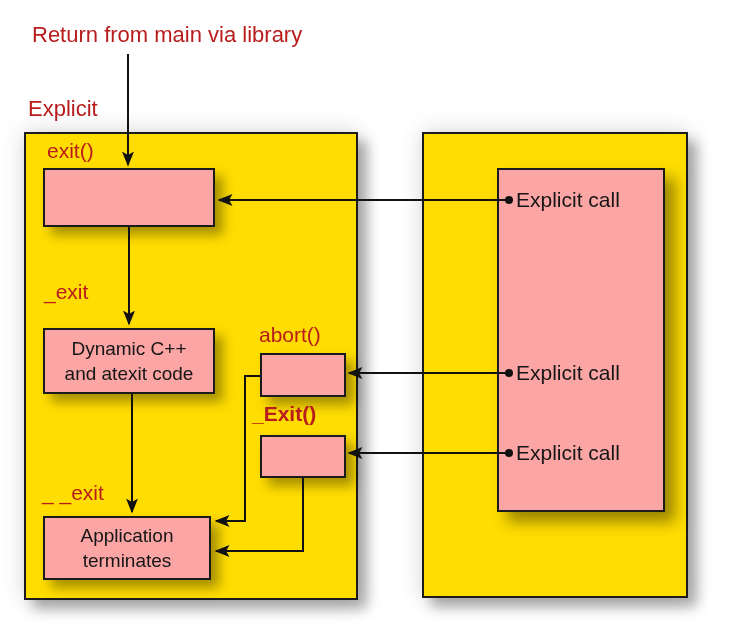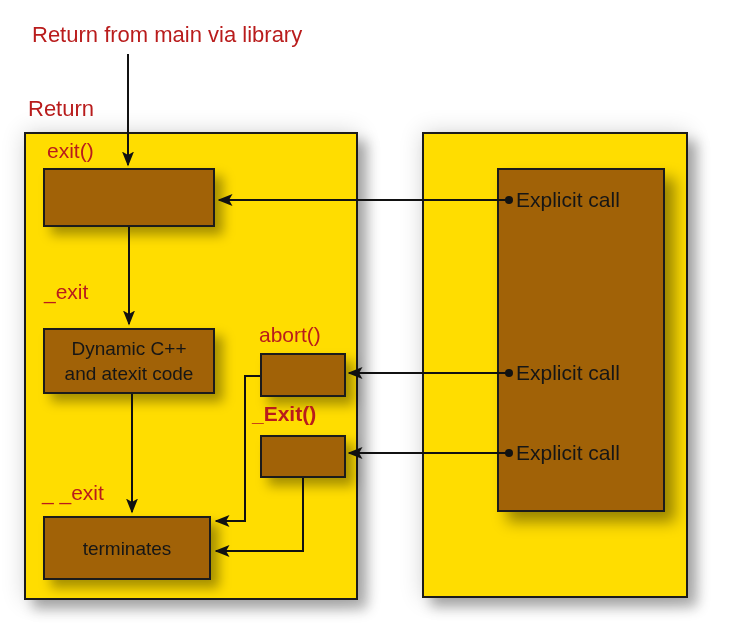--- a/index.html
+++ b/index.html
@@ -7,41 +7,41 @@
     position:relative;width:743px;height:643px;background:#ffffff;
     font-family:"Liberation Sans", sans-serif;color:#161616;overflow:hidden;
   }
   .lbl{position:absolute;white-space:nowrap;font-size:21px;color:#b91c1c;}
   .heading{font-size:22px;}
   .panel{
     position:absolute;background:#ffdd00;border:2px solid #1b1b1b;box-sizing:border-box;
     box-shadow:9px 9px 12px rgba(0,0,0,0.30), 0 0 22px rgba(0,0,0,0.16);
   }
   .wbox{
-    position:absolute;background:#a16207;border:2px solid #1b1b1b;box-sizing:border-box;
+    position:absolute;background:#fca5a5;border:2px solid #1b1b1b;box-sizing:border-box;
     box-shadow:8px 8px 11px rgba(0,0,0,0.35);
   }
   .wbox.center{
     display:flex;flex-direction:column;align-items:center;justify-content:center;
     font-size:19px;line-height:25px;text-align:center;
   }
   .call-item{
     position:absolute;height:28px;line-height:28px;font-size:21px;white-space:nowrap;
   }
   svg.overlay{position:absolute;left:0;top:0;z-index:20;pointer-events:none;}
   .u-title{position:absolute;text-align:center;}
 </style>
 </head>
 <body>
 
 <div class="canvas">
 
   <div class="lbl heading" style="left:32px;top:22px;">Return from main via library</div>
 
-  <div class="lbl heading" style="left:28px;top:96px;">Return</div>
+  <div class="lbl heading" style="left:28px;top:96px;">Explicit</div>
 
 
   <div class="panel" style="left:24px;top:132px;width:334px;height:468px;"></div>
 
   <div class="lbl" style="left:47px;top:139px;">exit()</div>
 
   <div class="wbox" style="left:43px;top:168px;width:172px;height:59px;"></div>
 
   <div class="lbl" style="left:44px;top:280px;">_exit</div>
 
@@ -54,20 +54,21 @@
 
   <div class="wbox" style="left:260px;top:353px;width:86px;height:44px;"></div>
 
   <div class="lbl" style="left:252px;top:402px;font-weight:bold;">_Exit()</div>
 
   <div class="wbox" style="left:260px;top:435px;width:86px;height:43px;"></div>
 
   <div class="lbl" style="left:42px;top:481px;">_ _exit</div>
 
   <div class="wbox center" style="left:43px;top:516px;width:168px;height:64px;">
+    <span>Application</span>
     <span>terminates</span>
   </div>
 
   <div class="panel" style="left:422px;top:132px;width:266px;height:466px;"></div>
 
   <div class="wbox" style="left:497px;top:168px;width:168px;height:344px;box-shadow:10px 10px 14px rgba(0,0,0,0.40);"></div>
 
   <div class="call-item" style="left:516px;top:186px;">Explicit call</div>
   <div class="call-item" style="left:516px;top:359px;">Explicit call</div>
   <div class="call-item" style="left:516px;top:439px;">Explicit call</div>

